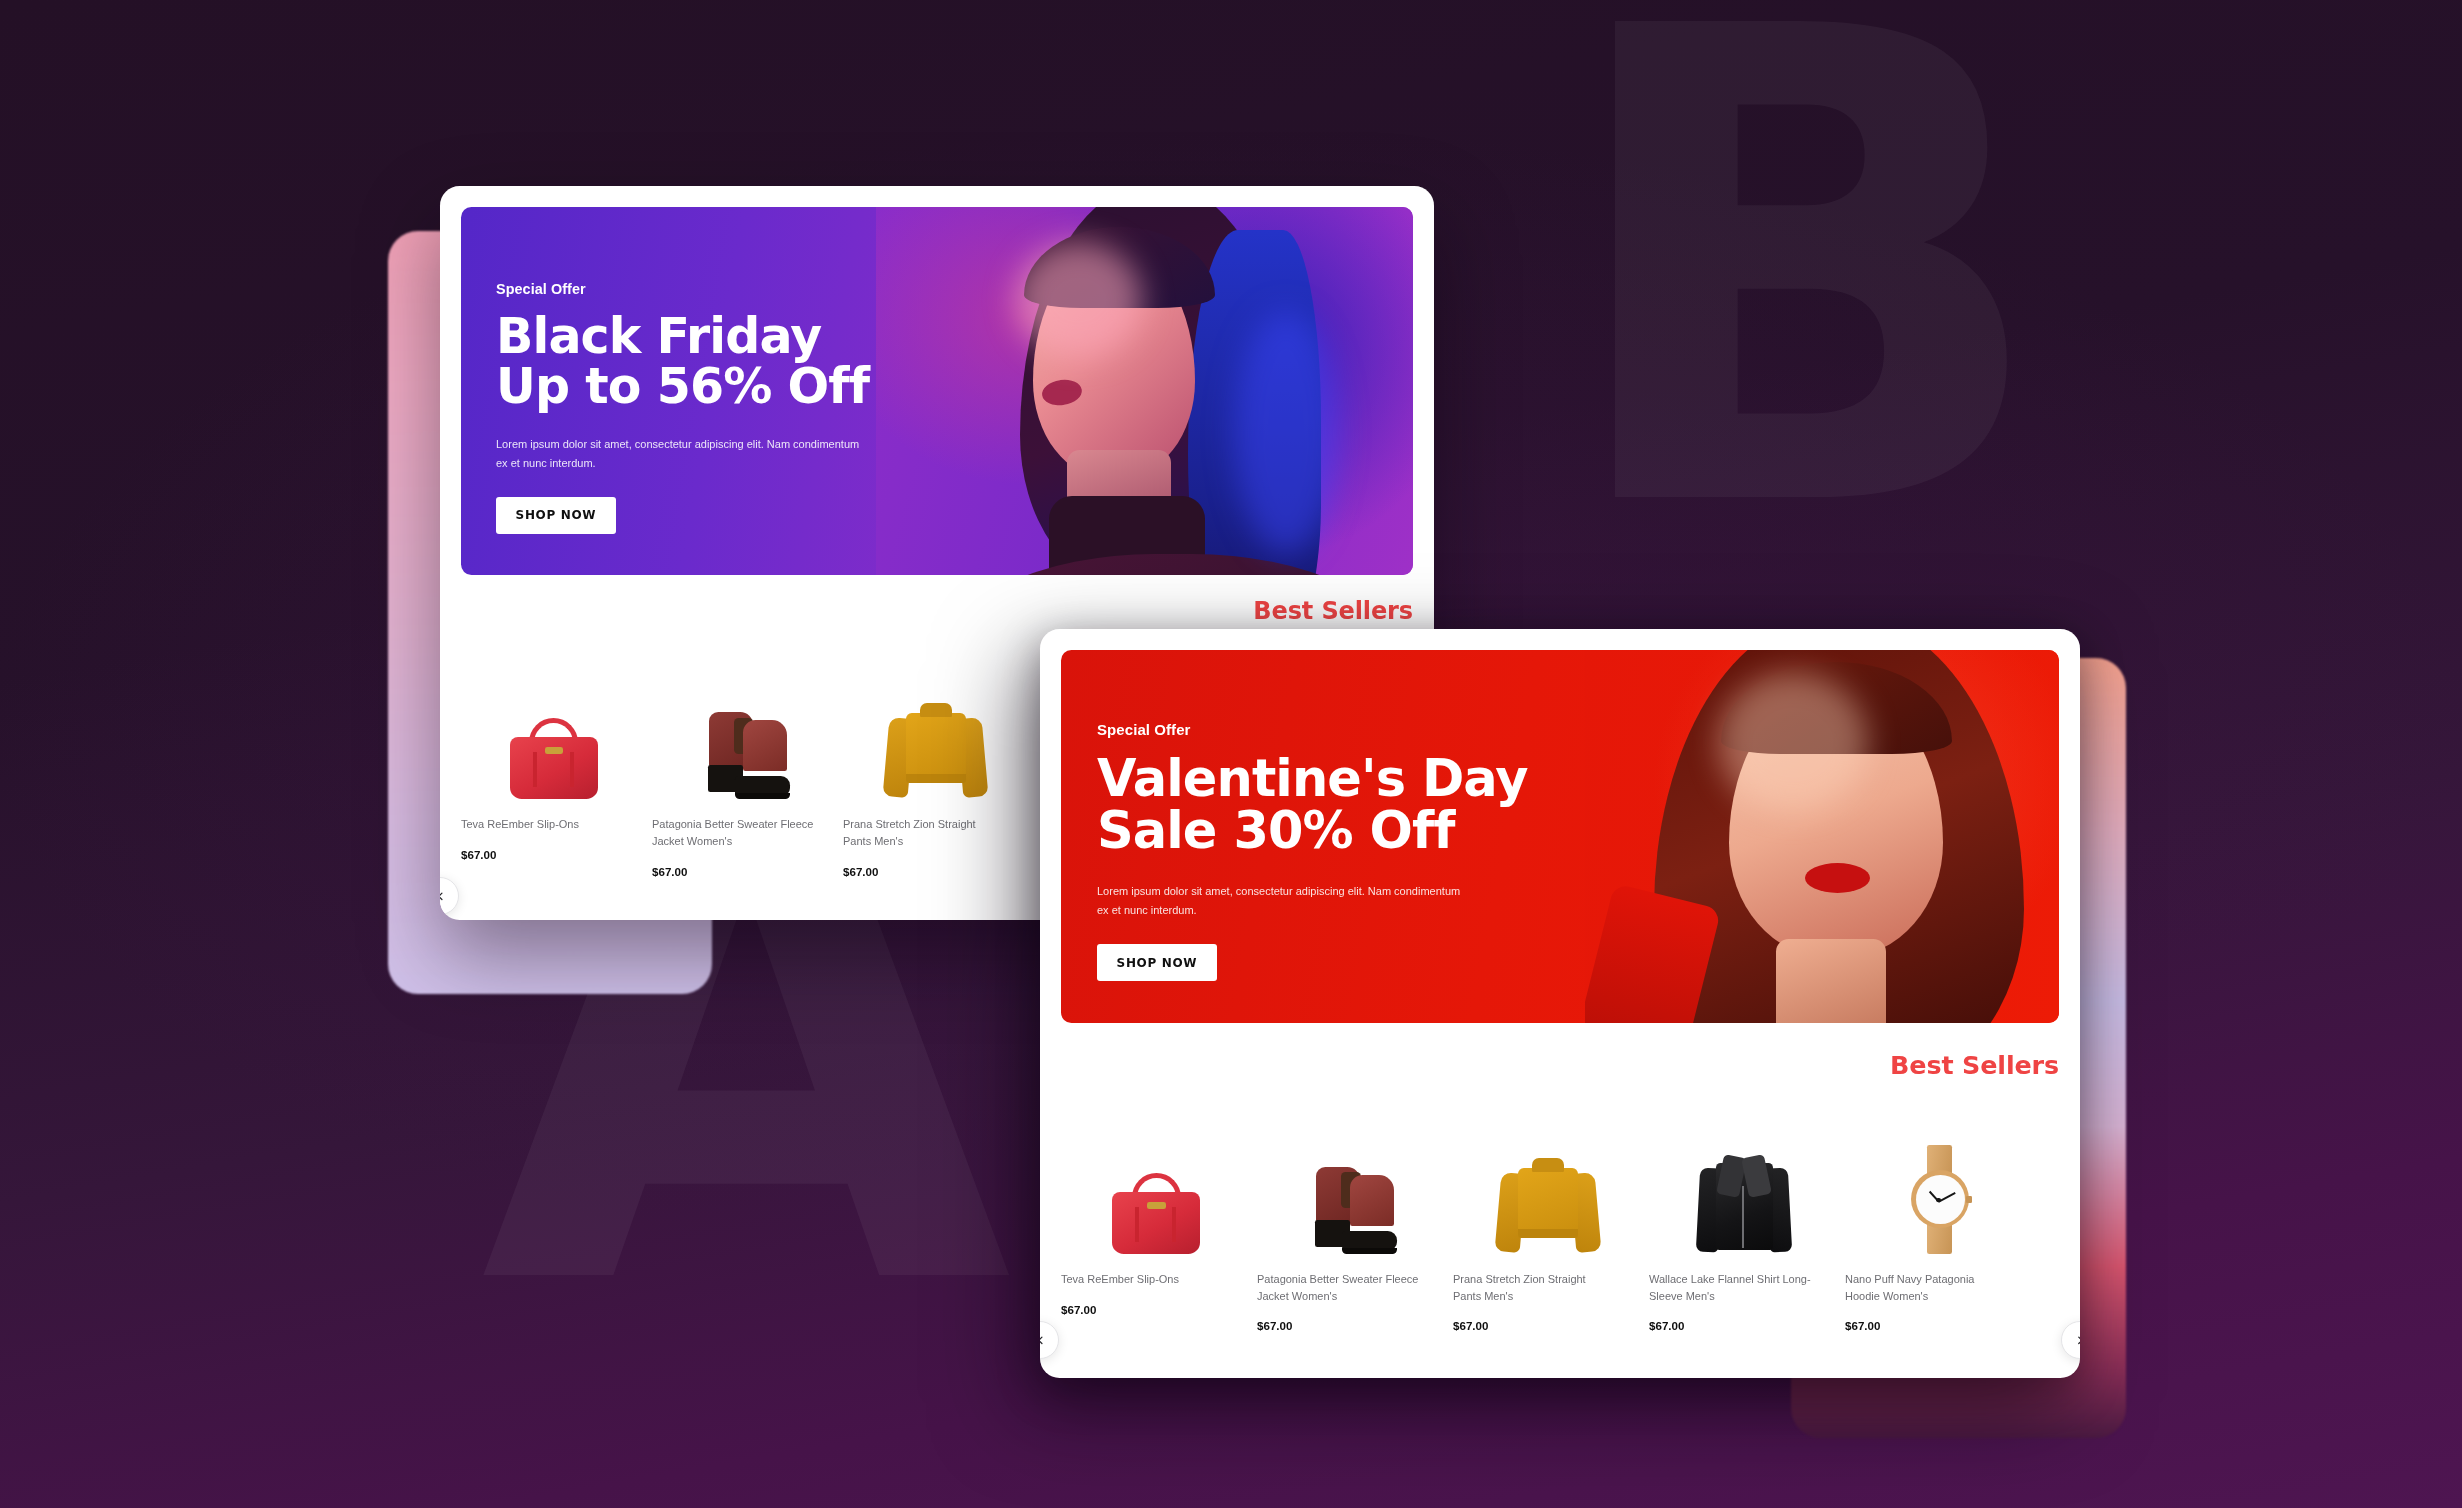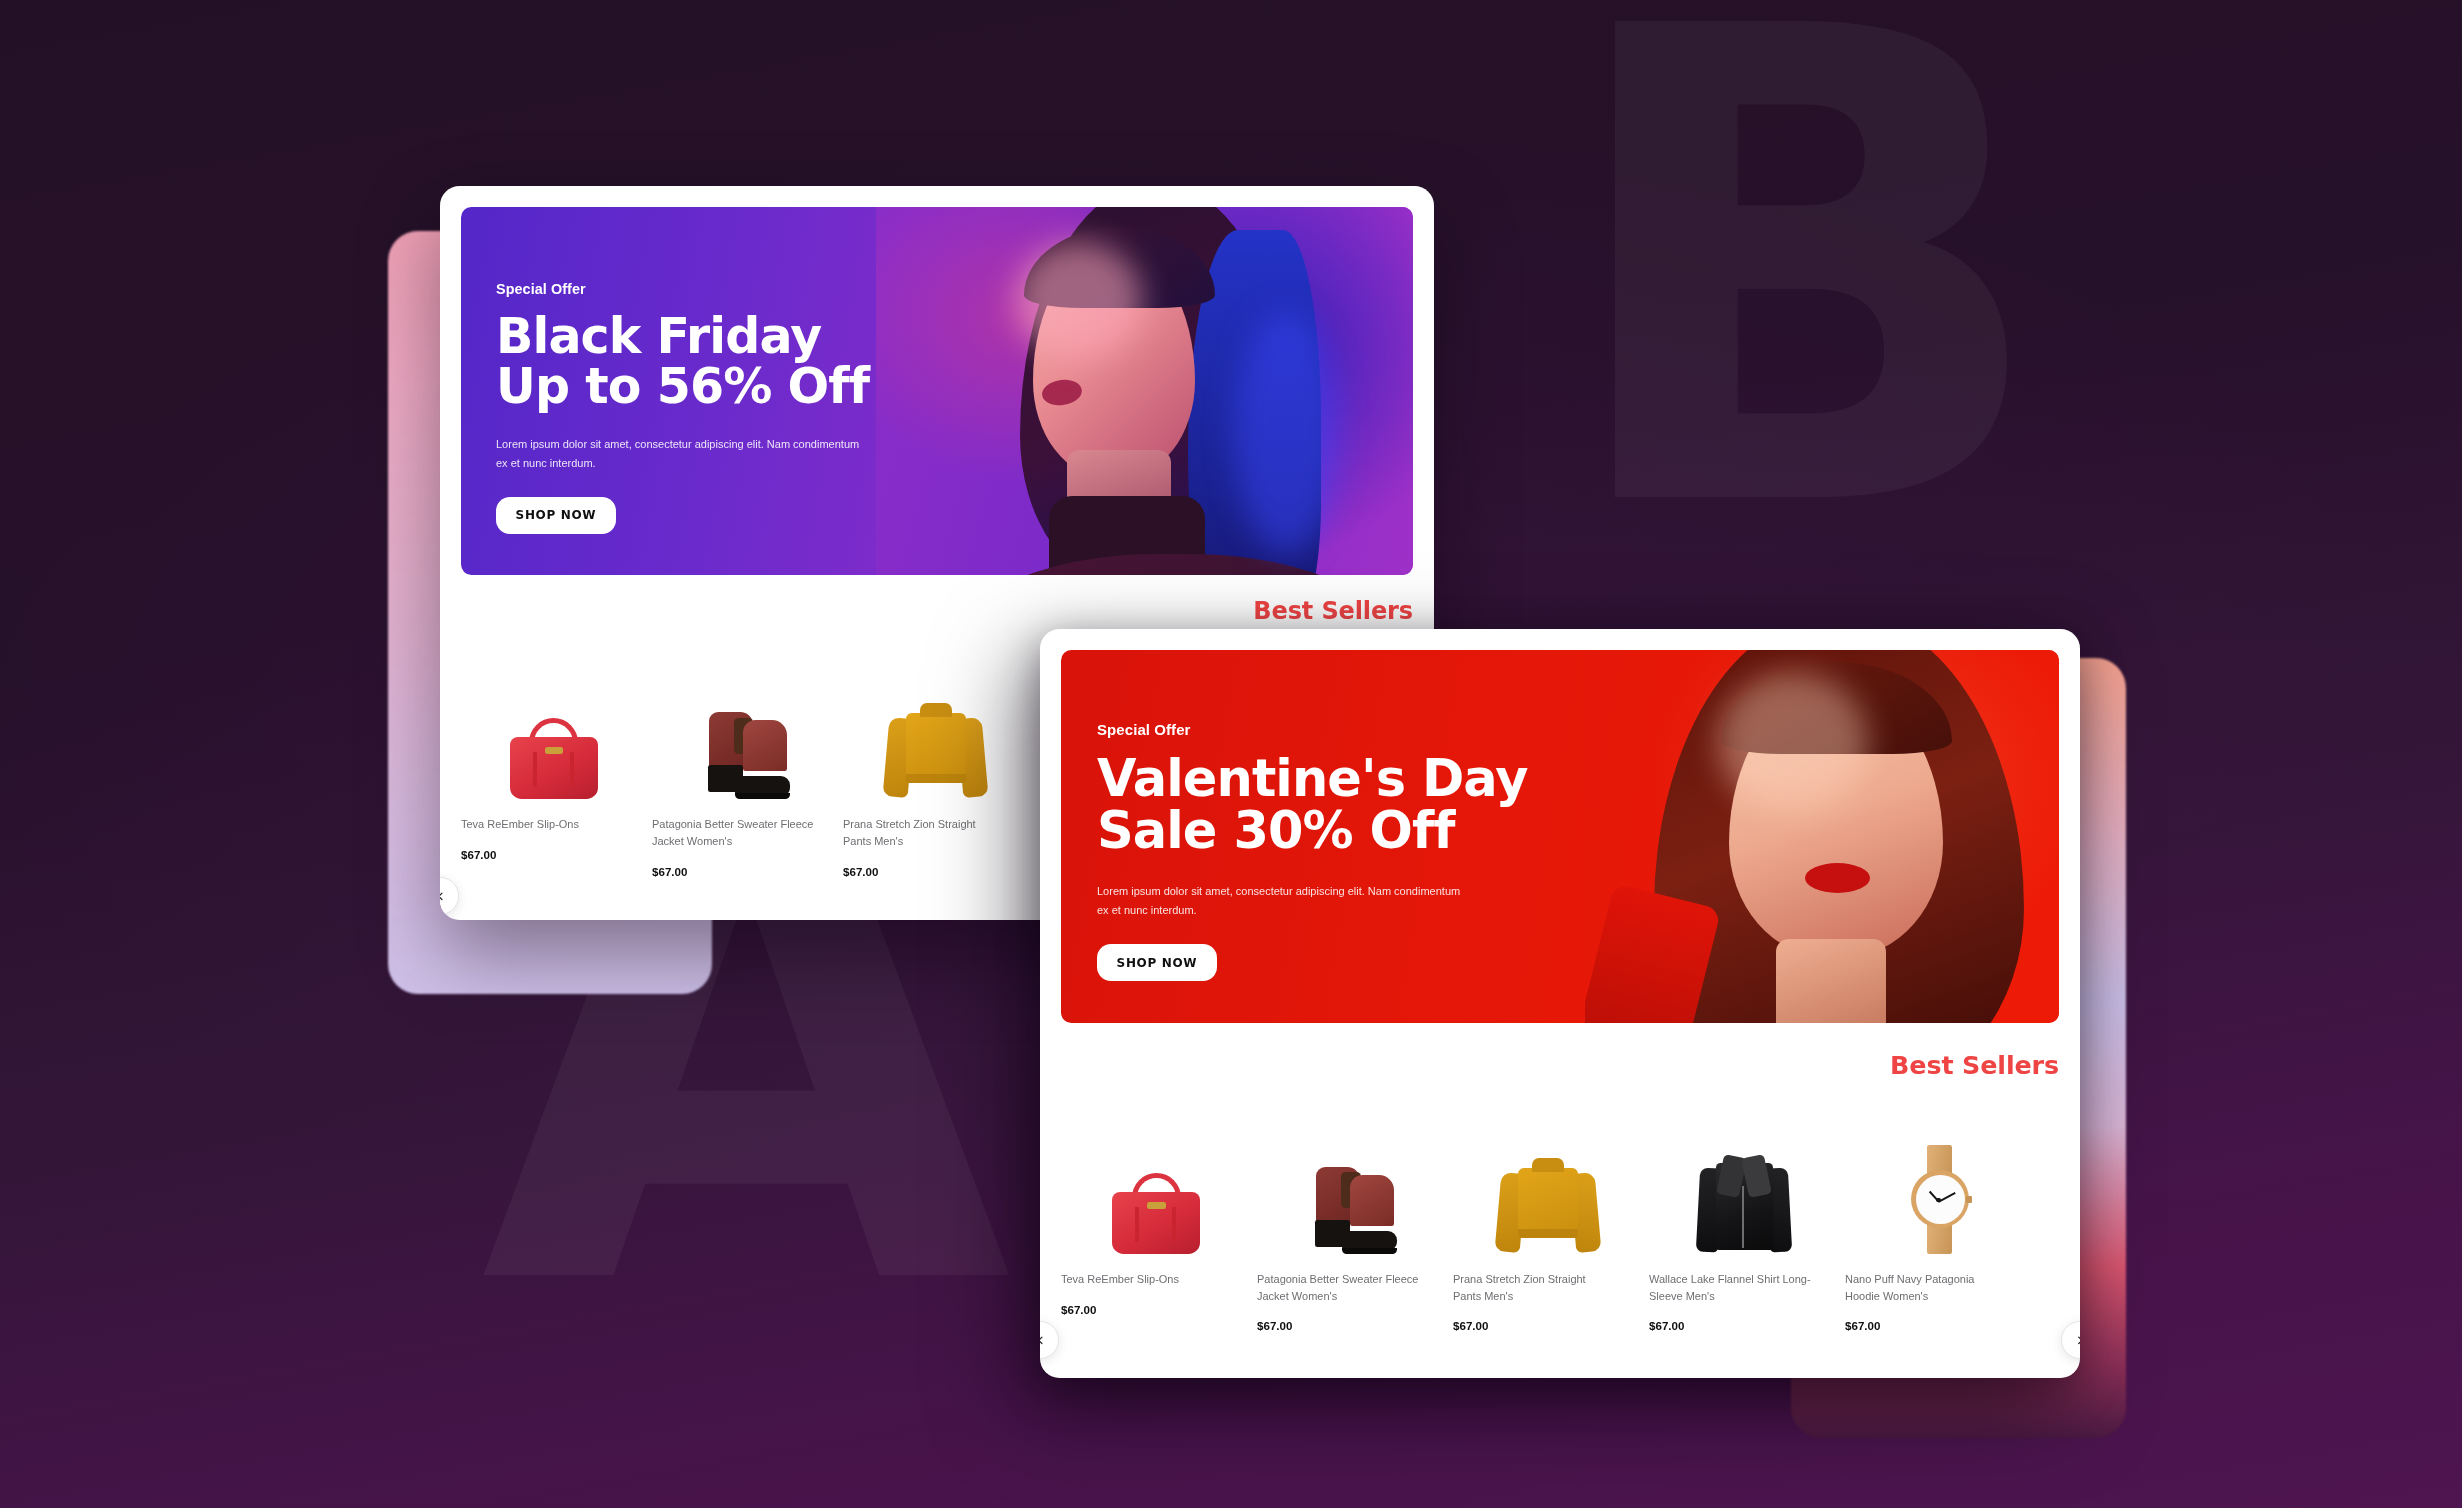--- a/index.html
+++ b/index.html
@@ -95,21 +95,21 @@
   }
   #hero-back .subcopy{ margin-top:23px; }
   #hero-front .subcopy{ margin-top:25.4px; }
 
   .shop-btn{
     display:inline-block;
     background:#fff; color:#101010;
     font-family:"DejaVu Sans", sans-serif;
     font-weight:700; font-size:12px; letter-spacing:.055em;
     padding:11.6px 19.6px;
-    border-radius:14px;
+    border-radius:3px;
     margin-top:24px;
     border:none; cursor:pointer;
   }
 
   
   .model{
     position:absolute; top:0; bottom:0; z-index:2; overflow:hidden;
   }
   #model-back{ right:0; width:537px; }
   #model-front{ right:0; width:474px; }

